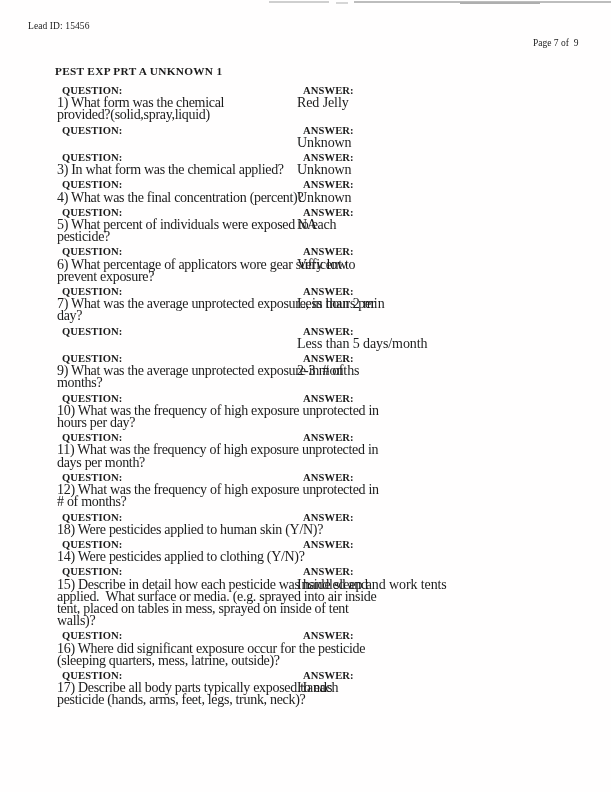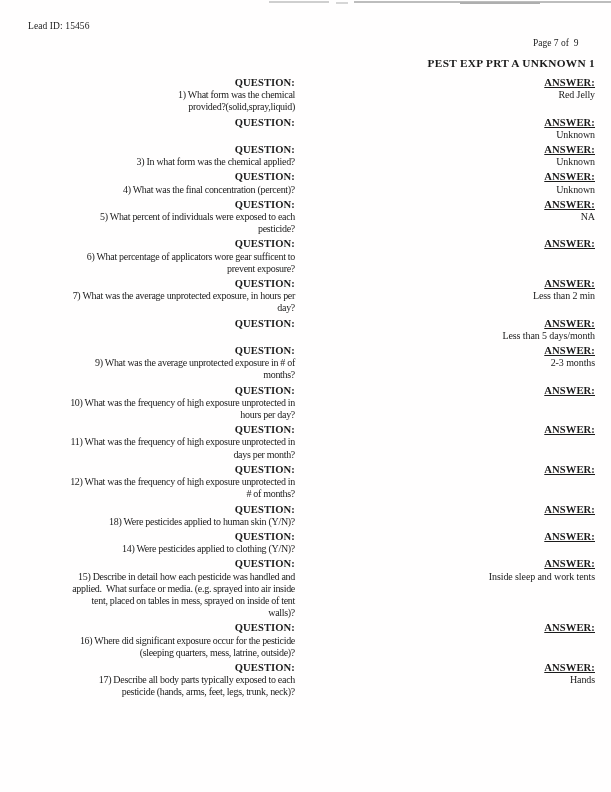--- a/index.html
+++ b/index.html
@@ -21,42 +21,42 @@
 
   .hdr-left {
     position: absolute; left: 28px; top: 21px;
     font-size: 9.5px; letter-spacing: 0.1px; white-space: pre;
   }
   .hdr-right {
     position: absolute; left: 533px; top: 26px;
     font-size: 9.5px; white-space: pre; margin-top: 12px;
   }
 
-  .content { position: absolute; left: 55px; top: 56px; width: 540px; text-align: right; }
+  .content { position: absolute; left: 55px; top: 64px; width: 540px; }
   .title {
     font-size: 11.3px; font-weight: bold; letter-spacing: 0.3px;
     margin: 0 0 7px 0; line-height: 14px;
   }
 
   .qa-row { display: flex; margin-top: 3px; align-items: flex-start; }
   .q-col { width: 240px; flex: 0 0 240px; padding-left: 2px; box-sizing: border-box; }
   .a-col { flex: 1 1 auto; min-width: 0; }
 
   .label {
     font-weight: bold; font-size: 10.6px; line-height: 12.2px;
     letter-spacing: 0.1px; white-space: pre;
   }
   .q-label { margin-left: 5px; }
-  .a-label { margin-left: 8px; text-decoration: underline; }
+  .a-label { margin-left: 8px; }
 
   .q-text, .a-text {
-    font-size: 10px; line-height: 12.2px;
+    font-size: 14px; line-height: 12.2px;
     letter-spacing: -0.3px; white-space: pre;
   }
-  .a-text { padding-left: 2px; letter-spacing: -0.1px; margin-left: 8px; }
+  .a-text { padding-left: 2px; letter-spacing: -0.1px; }
 </style>
 </head>
 <body>
 
 <div class="page">
   <div class="scan-seg s1"></div>
   <div class="scan-seg s2"></div>
   <div class="scan-seg s3"></div>
   <div class="scan-seg s4"></div>
 
@@ -123,20 +123,21 @@
   </div>
 
   <div class="qa-row">
     <div class="q-col">
       <div class="label q-label">QUESTION:</div>
       <div class="q-text">6) What percentage of applicators wore gear sufficent to
 prevent exposure?</div>
     </div>
     <div class="a-col">
       <div class="label a-label">ANSWER:</div>
+      <div class="a-text">Very low</div>
     </div>
   </div>
 
   <div class="qa-row">
     <div class="q-col">
       <div class="label q-label">QUESTION:</div>
       <div class="q-text">7) What was the average unprotected exposure, in hours per
 day?</div>
     </div>
     <div class="a-col">

